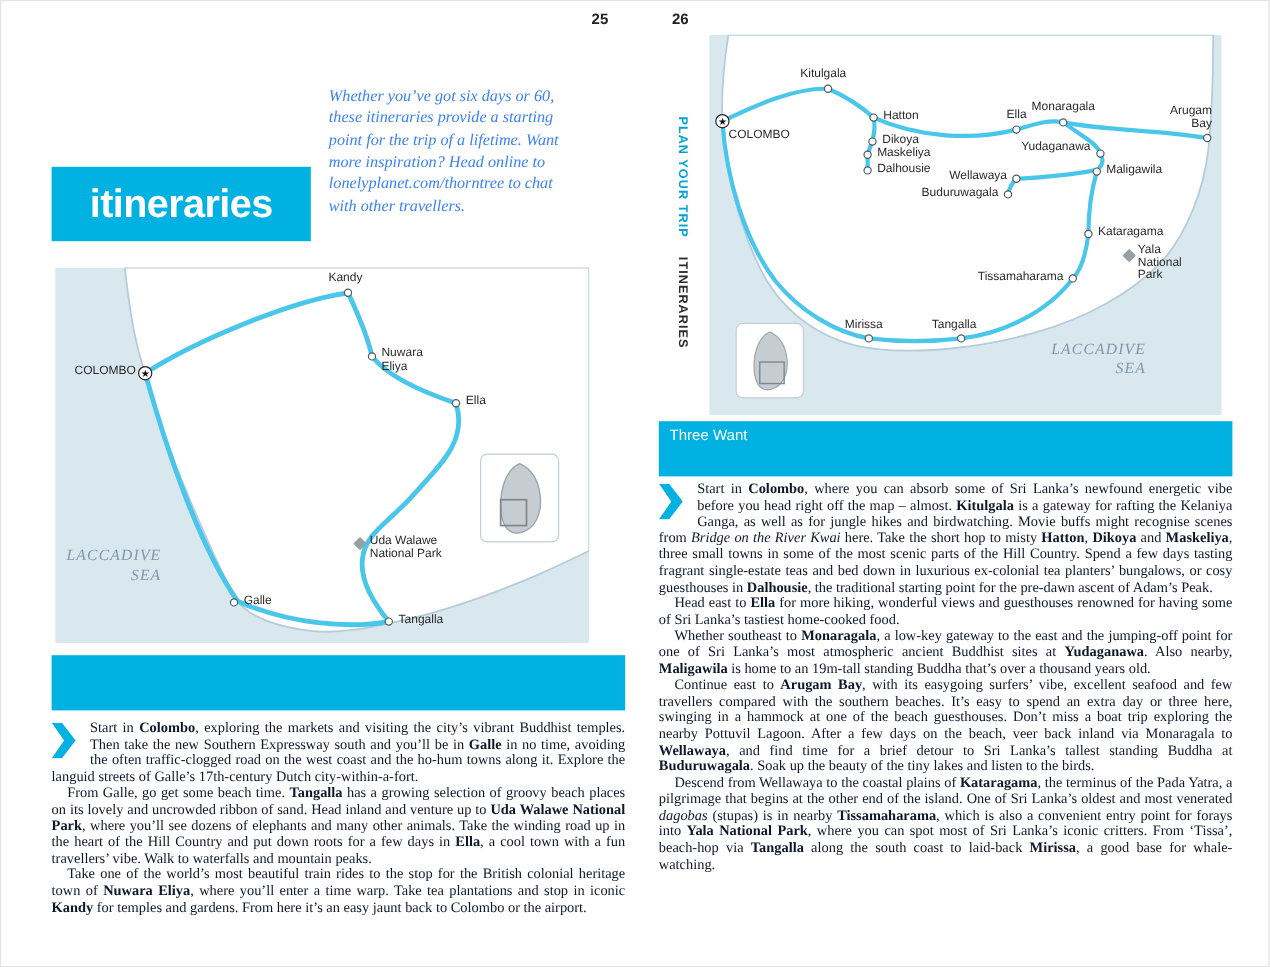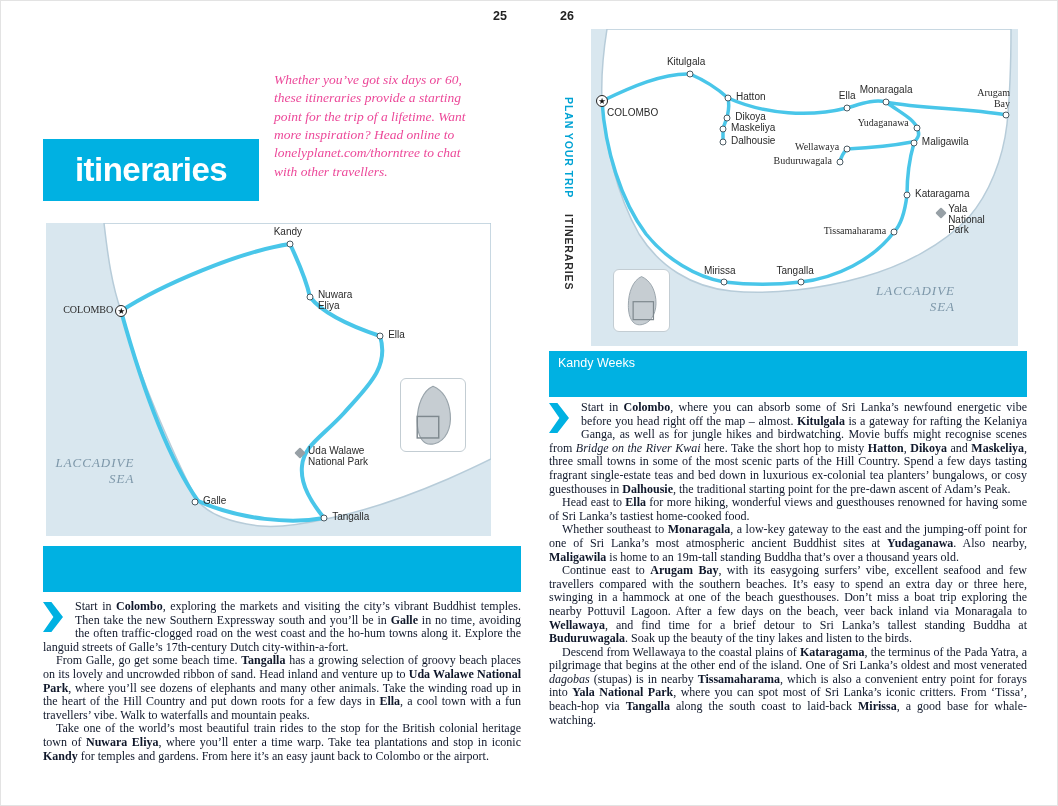--- a/index.html
+++ b/index.html
@@ -29,21 +29,21 @@
   .title-block{
     position:absolute; left:42px; top:138px; width:216px; height:62px;
     background:var(--accent); color:#fff;
     display:flex; align-items:center; justify-content:center;
   }
   .title-block h1{ font-size:33px; font-weight:bold; letter-spacing:-0.5px; }
 
   .intro{
     position:absolute; left:273px; top:70px; width:198px;
     font-family:"Liberation Serif", serif; font-style:italic;
-    font-size:13.5px; line-height:1.36; color:#ec4899;
+    font-size:13.5px; line-height:1.36; color:#3b82f6;
   }
 
   
   .map{ position:absolute; }
   .map-left{ left:45px; top:222px; width:445px; height:313px; }
   .map-right{ left:590px; top:28px; width:427px; height:317px; }
   .map svg.base{ position:absolute; inset:0; width:100%; height:100%; }
   .sea-rect{ fill:var(--sea); }
   .land{ fill:#ffffff; stroke:var(--coast); stroke-width:1.5; }
   .route{ stroke:var(--route); stroke-width:4; fill:none; stroke-linecap:round; stroke-linejoin:round; }
@@ -59,21 +59,21 @@
     display:flex; align-items:center; justify-content:center; font-size:8.5px; line-height:1;
   }
   .dot.park{
     width:8px; height:8px; background:#97a0a6; border:none; border-radius:1px;
     transform:translate(-50%,-50%) rotate(45deg);
   }
   .maplabel{
     position:absolute; font-size:10px; line-height:1.08; color:#2a2a2a;
     white-space:pre-line; z-index:4;
   }
-  .maplabel.right{ transform:translateX(-100%); text-align:right;font-family:Liberation Serif, serif; }
+  .maplabel.right{ transform:translateX(-100%); text-align:right; }
   .maplabel.center{ transform:translateX(-50%); text-align:center; }
   .sealabel{
     position:absolute; font-family:"Liberation Serif", serif; font-style:italic;
     font-size:13px; line-height:1.25; letter-spacing:1px; color:var(--sea-text);
     text-align:right; white-space:pre-line; transform:translateX(-50%); z-index:2;
   }
   .inset{
     position:absolute; background:#fff; border:1px solid #c3cdd3; border-radius:6px;
     display:flex; align-items:center; justify-content:center; z-index:5; padding:3px;
   }
@@ -247,21 +247,21 @@
 Park</div>
       <div class="dot" style="left: 71%; top: 64%;"></div>
       <div class="maplabel right" style="left: calc(71% - 8px); top: calc(64% - 6px);">Tissamaharama</div>
       <div class="dot" style="left: 49.2%; top: 79.8%;"></div>
       <div class="maplabel center" style="left: calc(49.2% - 6px); top: calc(79.8% - 16px);">Tangalla</div>
       <div class="dot" style="left: 31.1%; top: 79.8%;"></div>
       <div class="maplabel center" style="left: calc(31.1% - 4px); top: calc(79.8% - 16px);">Mirissa</div>
     </div>
 
   <div class="banner banner-right">
-    <div class="duration">Kandy Weeks</div>
+    <div class="duration">Three Want</div>
   </div>
 
   <div class="bodytext body-right">
     <p><span class="chev"></span><span><span>Start in </span><span class="b">Colombo</span><span>, where you can absorb some of Sri Lanka’s newfound energetic vibe before you head right off the map – almost. </span><span class="b">Kitulgala</span><span> is a gateway for rafting the Kelaniya Ganga, as well as for jungle hikes and birdwatching. Movie buffs might recognise scenes from </span><span class="i">Bridge on the River Kwai</span><span> here. Take the short hop to misty </span><span class="b">Hatton</span><span>, </span><span class="b">Dikoya</span><span> and </span><span class="b">Maskeliya</span><span>, three small towns in some of the most scenic parts of the Hill Country. Spend a few days tasting fragrant single-estate teas and bed down in luxurious ex-colonial tea planters’ bungalows, or cosy guesthouses in </span><span class="b">Dalhousie</span><span>, the traditional starting point for the pre-dawn ascent of Adam’s Peak.</span></span></p>
     <p><span>Head east to </span><span class="b">Ella</span><span> for more hiking, wonderful views and guesthouses renowned for having some of Sri Lanka’s tastiest home-cooked food.</span></p>
     <p><span>Whether southeast to </span><span class="b">Monaragala</span><span>, a low-key gateway to the east and the jumping-off point for one of Sri Lanka’s most atmospheric ancient Buddhist sites at </span><span class="b">Yudaganawa</span><span>. Also nearby, </span><span class="b">Maligawila</span><span> is home to an 19m-tall standing Buddha that’s over a thousand years old.</span></p>
     <p><span>Continue east to </span><span class="b">Arugam Bay</span><span>, with its easygoing surfers’ vibe, excellent seafood and few travellers compared with the southern beaches. It’s easy to spend an extra day or three here, swinging in a hammock at one of the beach guesthouses. Don’t miss a boat trip exploring the nearby Pottuvil Lagoon. After a few days on the beach, veer back inland via Monaragala to </span><span class="b">Wellawaya</span><span>, and find time for a brief detour to Sri Lanka’s tallest standing Buddha at </span><span class="b">Buduruwagala</span><span>. Soak up the beauty of the tiny lakes and listen to the birds.</span></p>
     <p><span>Descend from Wellawaya to the coastal plains of </span><span class="b">Kataragama</span><span>, the terminus of the Pada Yatra, a pilgrimage that begins at the other end of the island. One of Sri Lanka’s oldest and most venerated </span><span class="i">dagobas</span><span> (stupas) is in nearby </span><span class="b">Tissamaharama</span><span>, which is also a convenient entry point for forays into </span><span class="b">Yala National Park</span><span>, where you can spot most of Sri Lanka’s iconic critters. From ‘Tissa’, beach-hop via </span><span class="b">Tangalla</span><span> along the south coast to laid-back </span><span class="b">Mirissa</span><span>, a good base for whale-watching.</span></p>
   </div>
 

